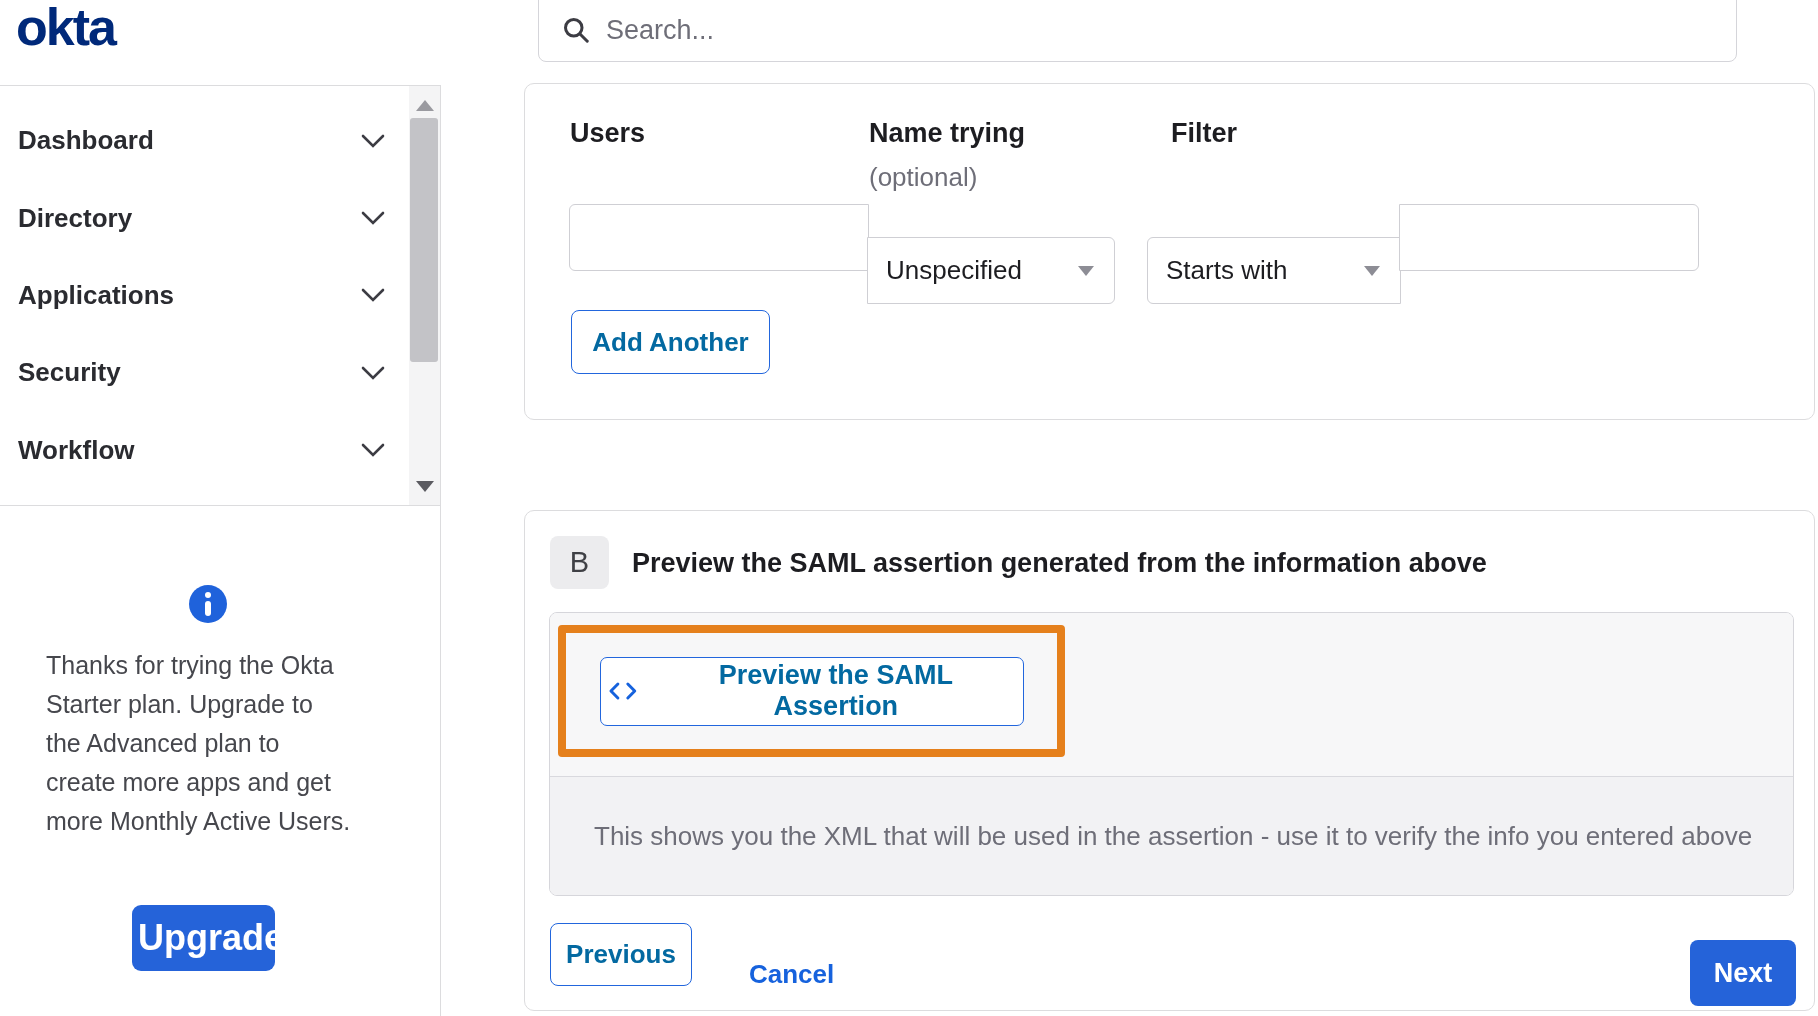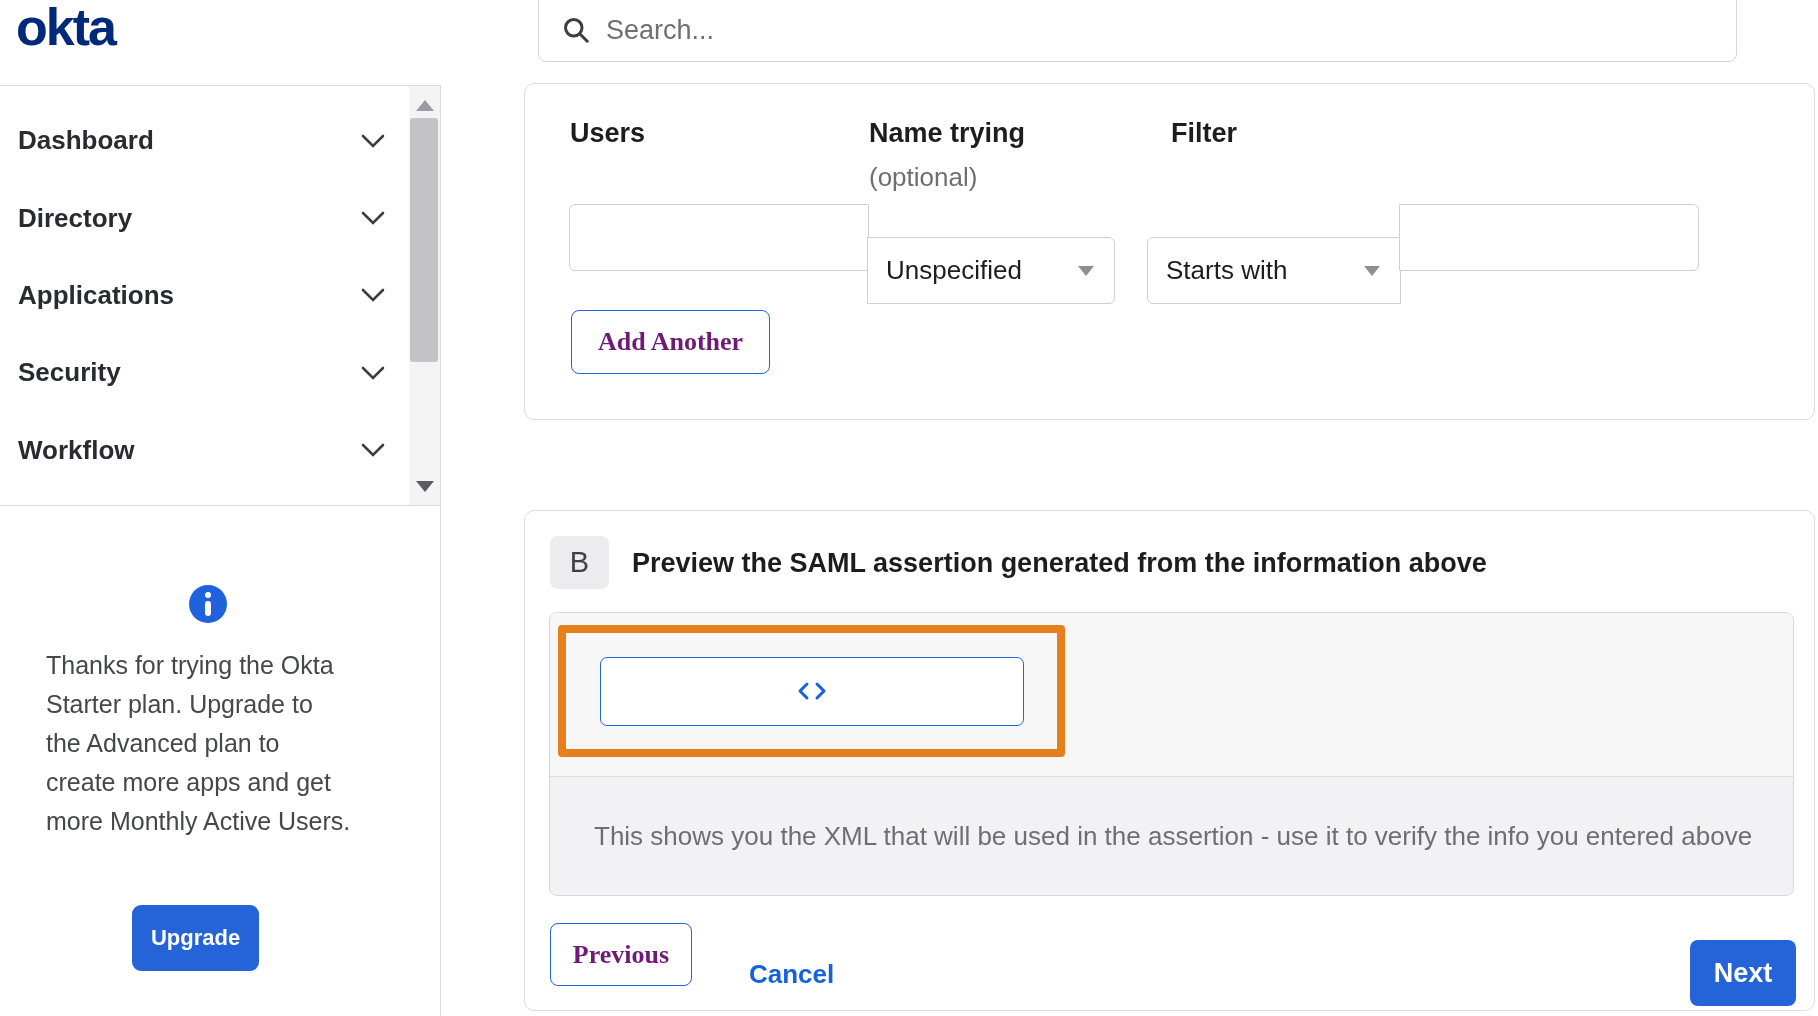--- a/index.html
+++ b/index.html
@@ -57,23 +57,23 @@
   
   .upgrade-panel { position:absolute; left:0; top:506px; width:440px; height:510px; background:#fff; }
   .info-icon { position:absolute; left:189px; top:79px; width:38px; height:38px; border-radius:50%; background:#1f62db; }
   .info-icon::before { content:""; position:absolute; left:16px; top:7px;  width:6px; height:6px;  border-radius:50%; background:#fff; }
   .info-icon::after  { content:""; position:absolute; left:16px; top:16px; width:6px; height:15px; border-radius:3px;  background:#fff; }
   .upgrade-text {
     position:absolute; left:46px; top:140px; width:330px; margin:0;
     font-size:25px; line-height:39px; color:#46474d; white-space:pre-line;
   }
   .upgrade-btn {
-    position:absolute; left:132px; top:399px; width:127px; height:66px;
+    position:absolute; left:132px; top:399px; width:143px; height:66px;
     background:#2563d9; color:#fff; border:none; border-radius:9px;
-    font-family:inherit; font-size:22px; font-weight:700; cursor:pointer;
+    font-family:inherit; font-size:36px; font-weight:700; cursor:pointer;
   }
 
   
   .card { position:absolute; background:#fff; border:1px solid #dcdcde; border-radius:10px; box-sizing:border-box; }
   .card-form    { left:524px; top:83px;  width:1291px; height:337px; }
   .card-preview { left:524px; top:510px; width:1291px; height:501px; }
 
   
   .col-label { position:absolute; margin:0; font-size:27px; font-weight:700; color:#1d1d21; }
   .lbl-name { left:45px; top:34px; }
@@ -87,22 +87,22 @@
   }
   input.field { padding:0 16px; outline:none; }
   .input-name   { left:44px;  width:300px; border-radius:6px 0 0 6px; }
   .dd-format    { left:343px; width:248px; border-radius:0 6px 6px 0; border-left:1px solid #cfcfd4; margin-left:-1px; }
   .dd-starts    { left:622px; width:254px; border-radius:6px 0 0 6px; }
   .input-filter { left:875px; width:300px; border-radius:0 6px 6px 0; margin-left:-1px; }
   .dd { display:flex; align-items:center; justify-content:space-between; padding:0 20px 0 18px; cursor:pointer;margin-top:33px; }
   .caret-down { width:0; height:0; border-left:8px solid transparent; border-right:8px solid transparent; border-top:10px solid #8d8d95; }
 
   .btn-outline {
-    background:#fff; border:1.5px solid #2266dd; color:#701a75;
-    font-family:Liberation Serif, serif; font-size:26px; font-weight:700;
+    background:#fff; border:1.5px solid #2266dd; color:#0369a1;
+    font-family:Liberation Sans, sans-serif; font-size:26px; font-weight:700;
     border-radius:8px; cursor:pointer; box-sizing:border-box;
   }
   .add-another { position:absolute; left:46px; top:226px; width:199px; height:64px; }
 
   
   .badge-b {
     position:absolute; left:25px; top:25px; width:59px; height:53px;
     background:#ececee; border-radius:8px; display:flex; align-items:center; justify-content:center;
     font-size:29px; font-weight:500; color:#3f4045;
   }
@@ -228,20 +228,21 @@
     <h2 class="section-title">Preview the SAML assertion generated from the information above</h2>
 
     <div class="preview-panel">
       <div class="preview-top">
         <div class="orange-highlight">
           <button class="btn-outline preview-btn">
             <svg width="32" height="22" viewBox="0 0 32 22" fill="none" stroke="#1662dd" stroke-width="3" stroke-linecap="round" stroke-linejoin="round">
               <polyline points="11,4 4,11 11,18"></polyline>
               <polyline points="21,4 28,11 21,18"></polyline>
             </svg>
+            <span>Preview the SAML Assertion</span>
           </button>
         </div>
       </div>
       <div class="preview-bottom">
         <p class="preview-desc">This shows you the XML that will be used in the assertion - use it to verify the info you entered above</p>
       </div>
     </div>
 
     <button class="btn-outline prev-btn">Previous</button>
     <a class="cancel-link">Cancel</a>

